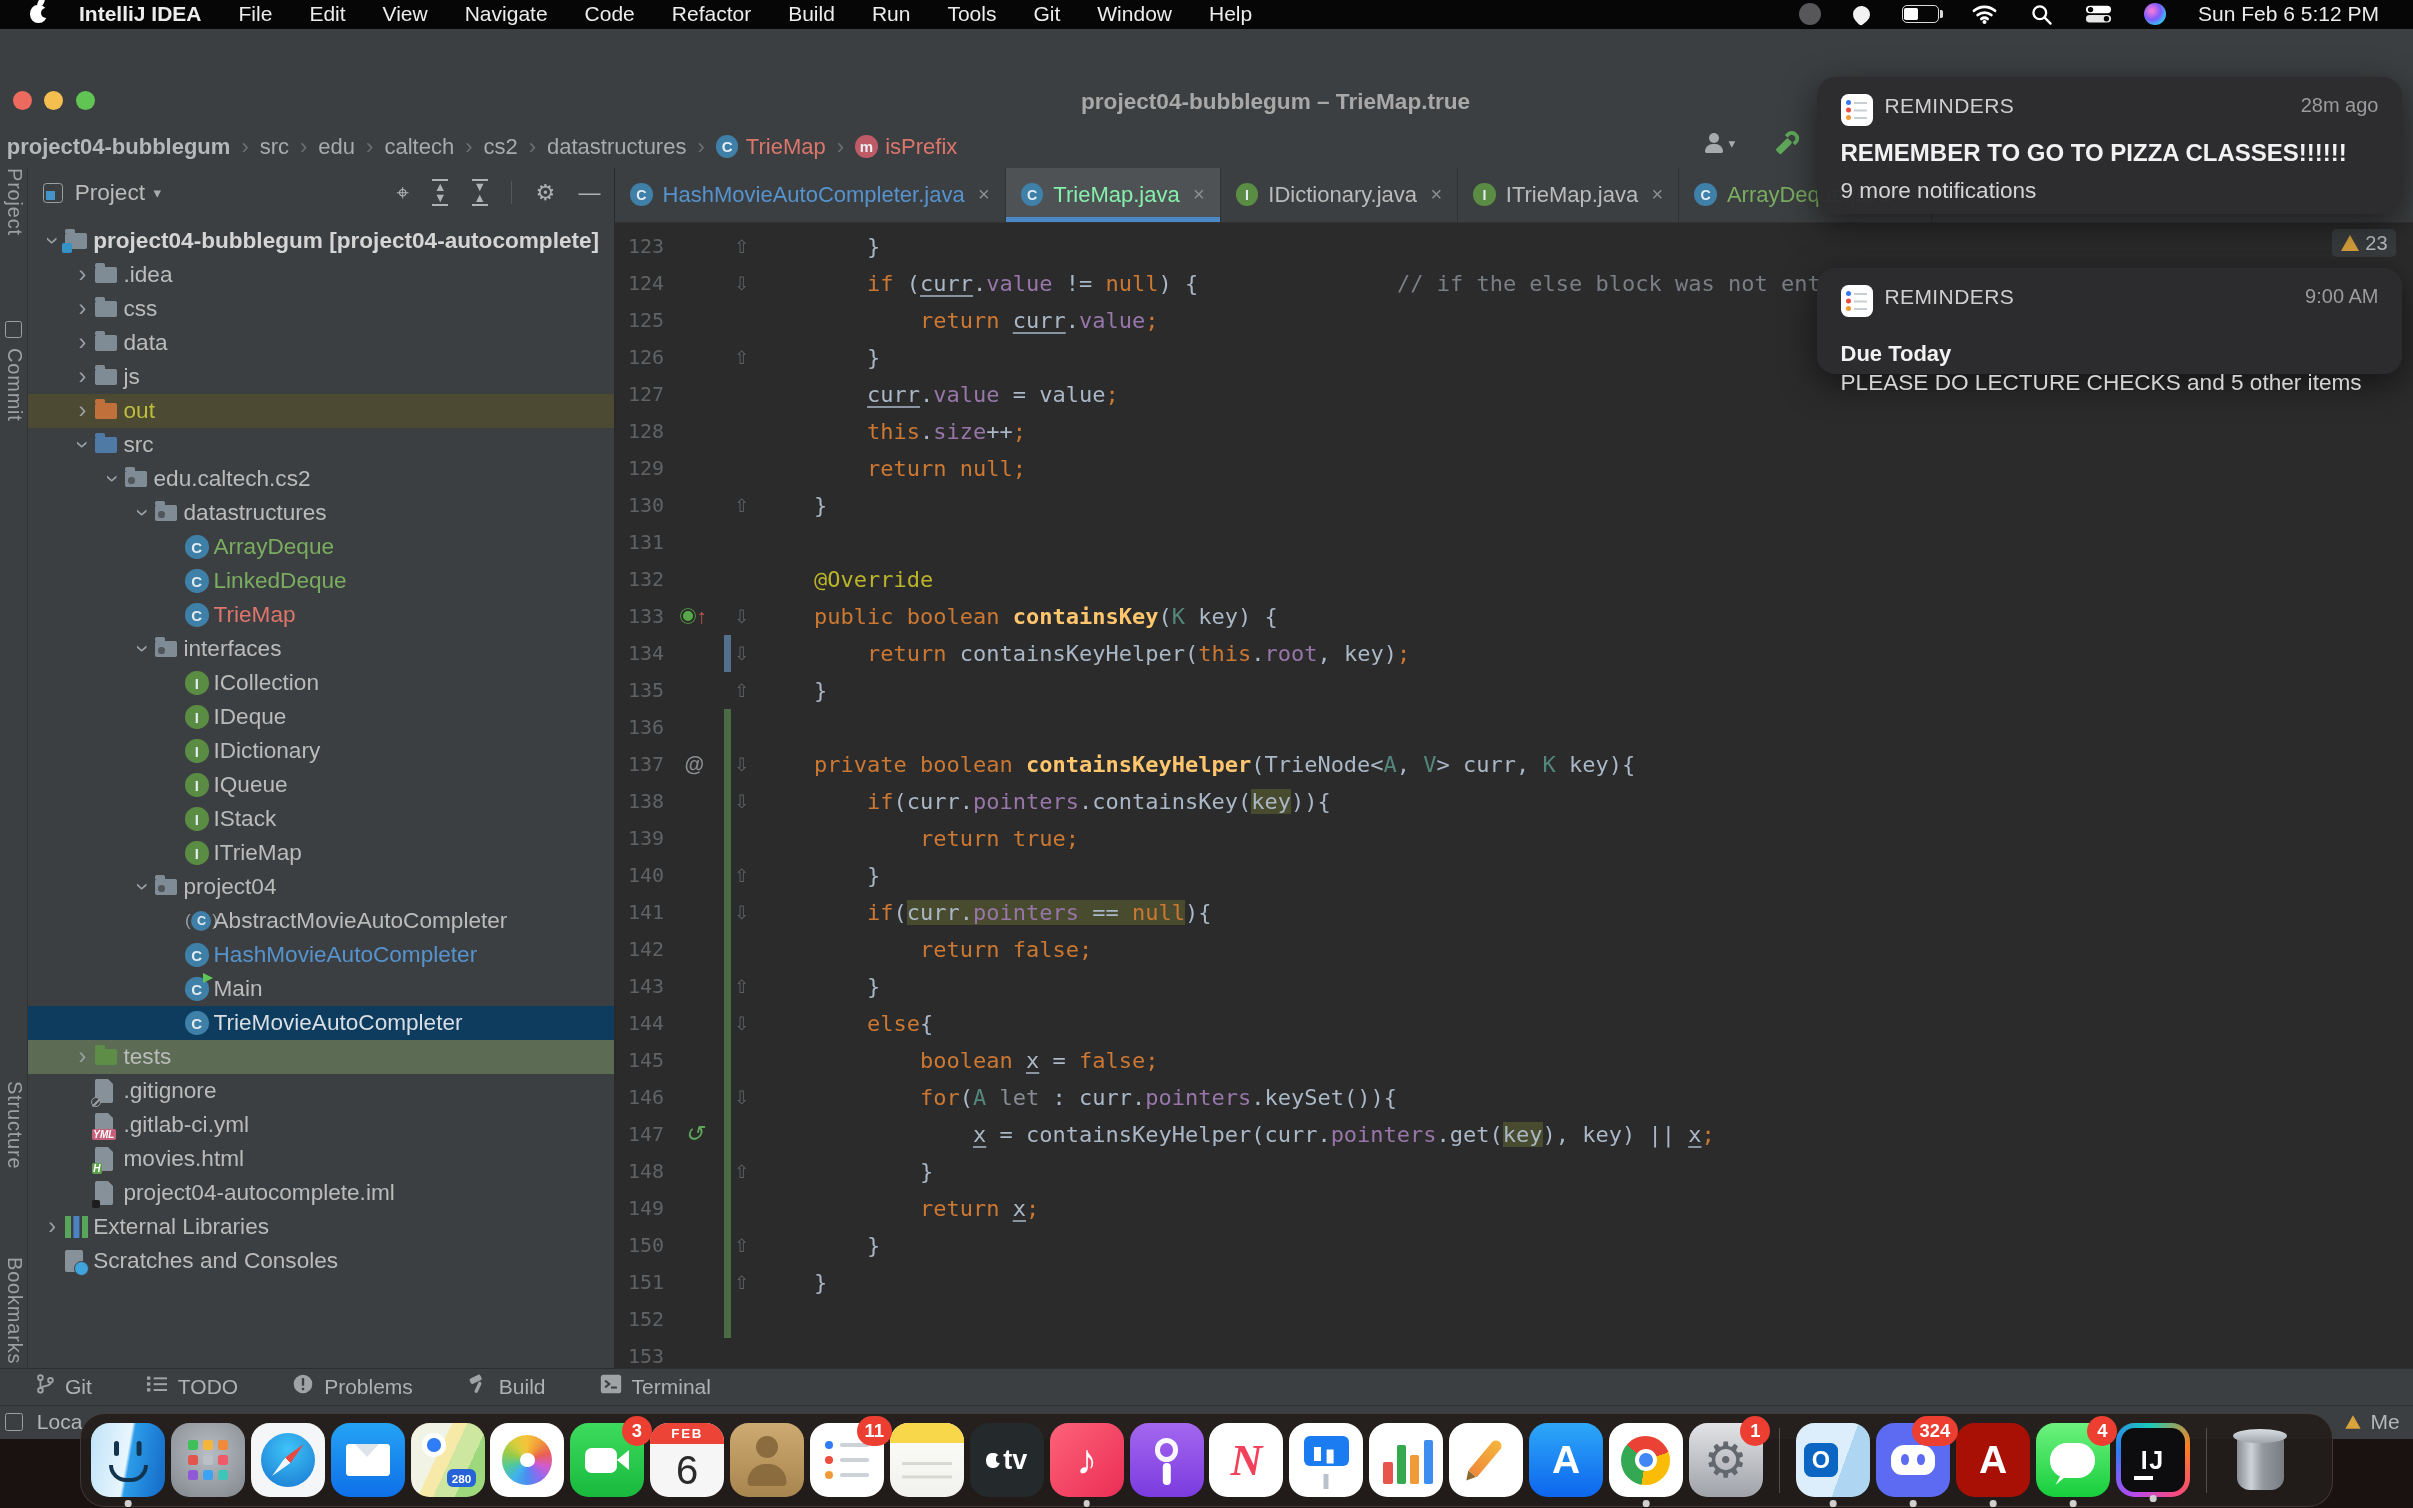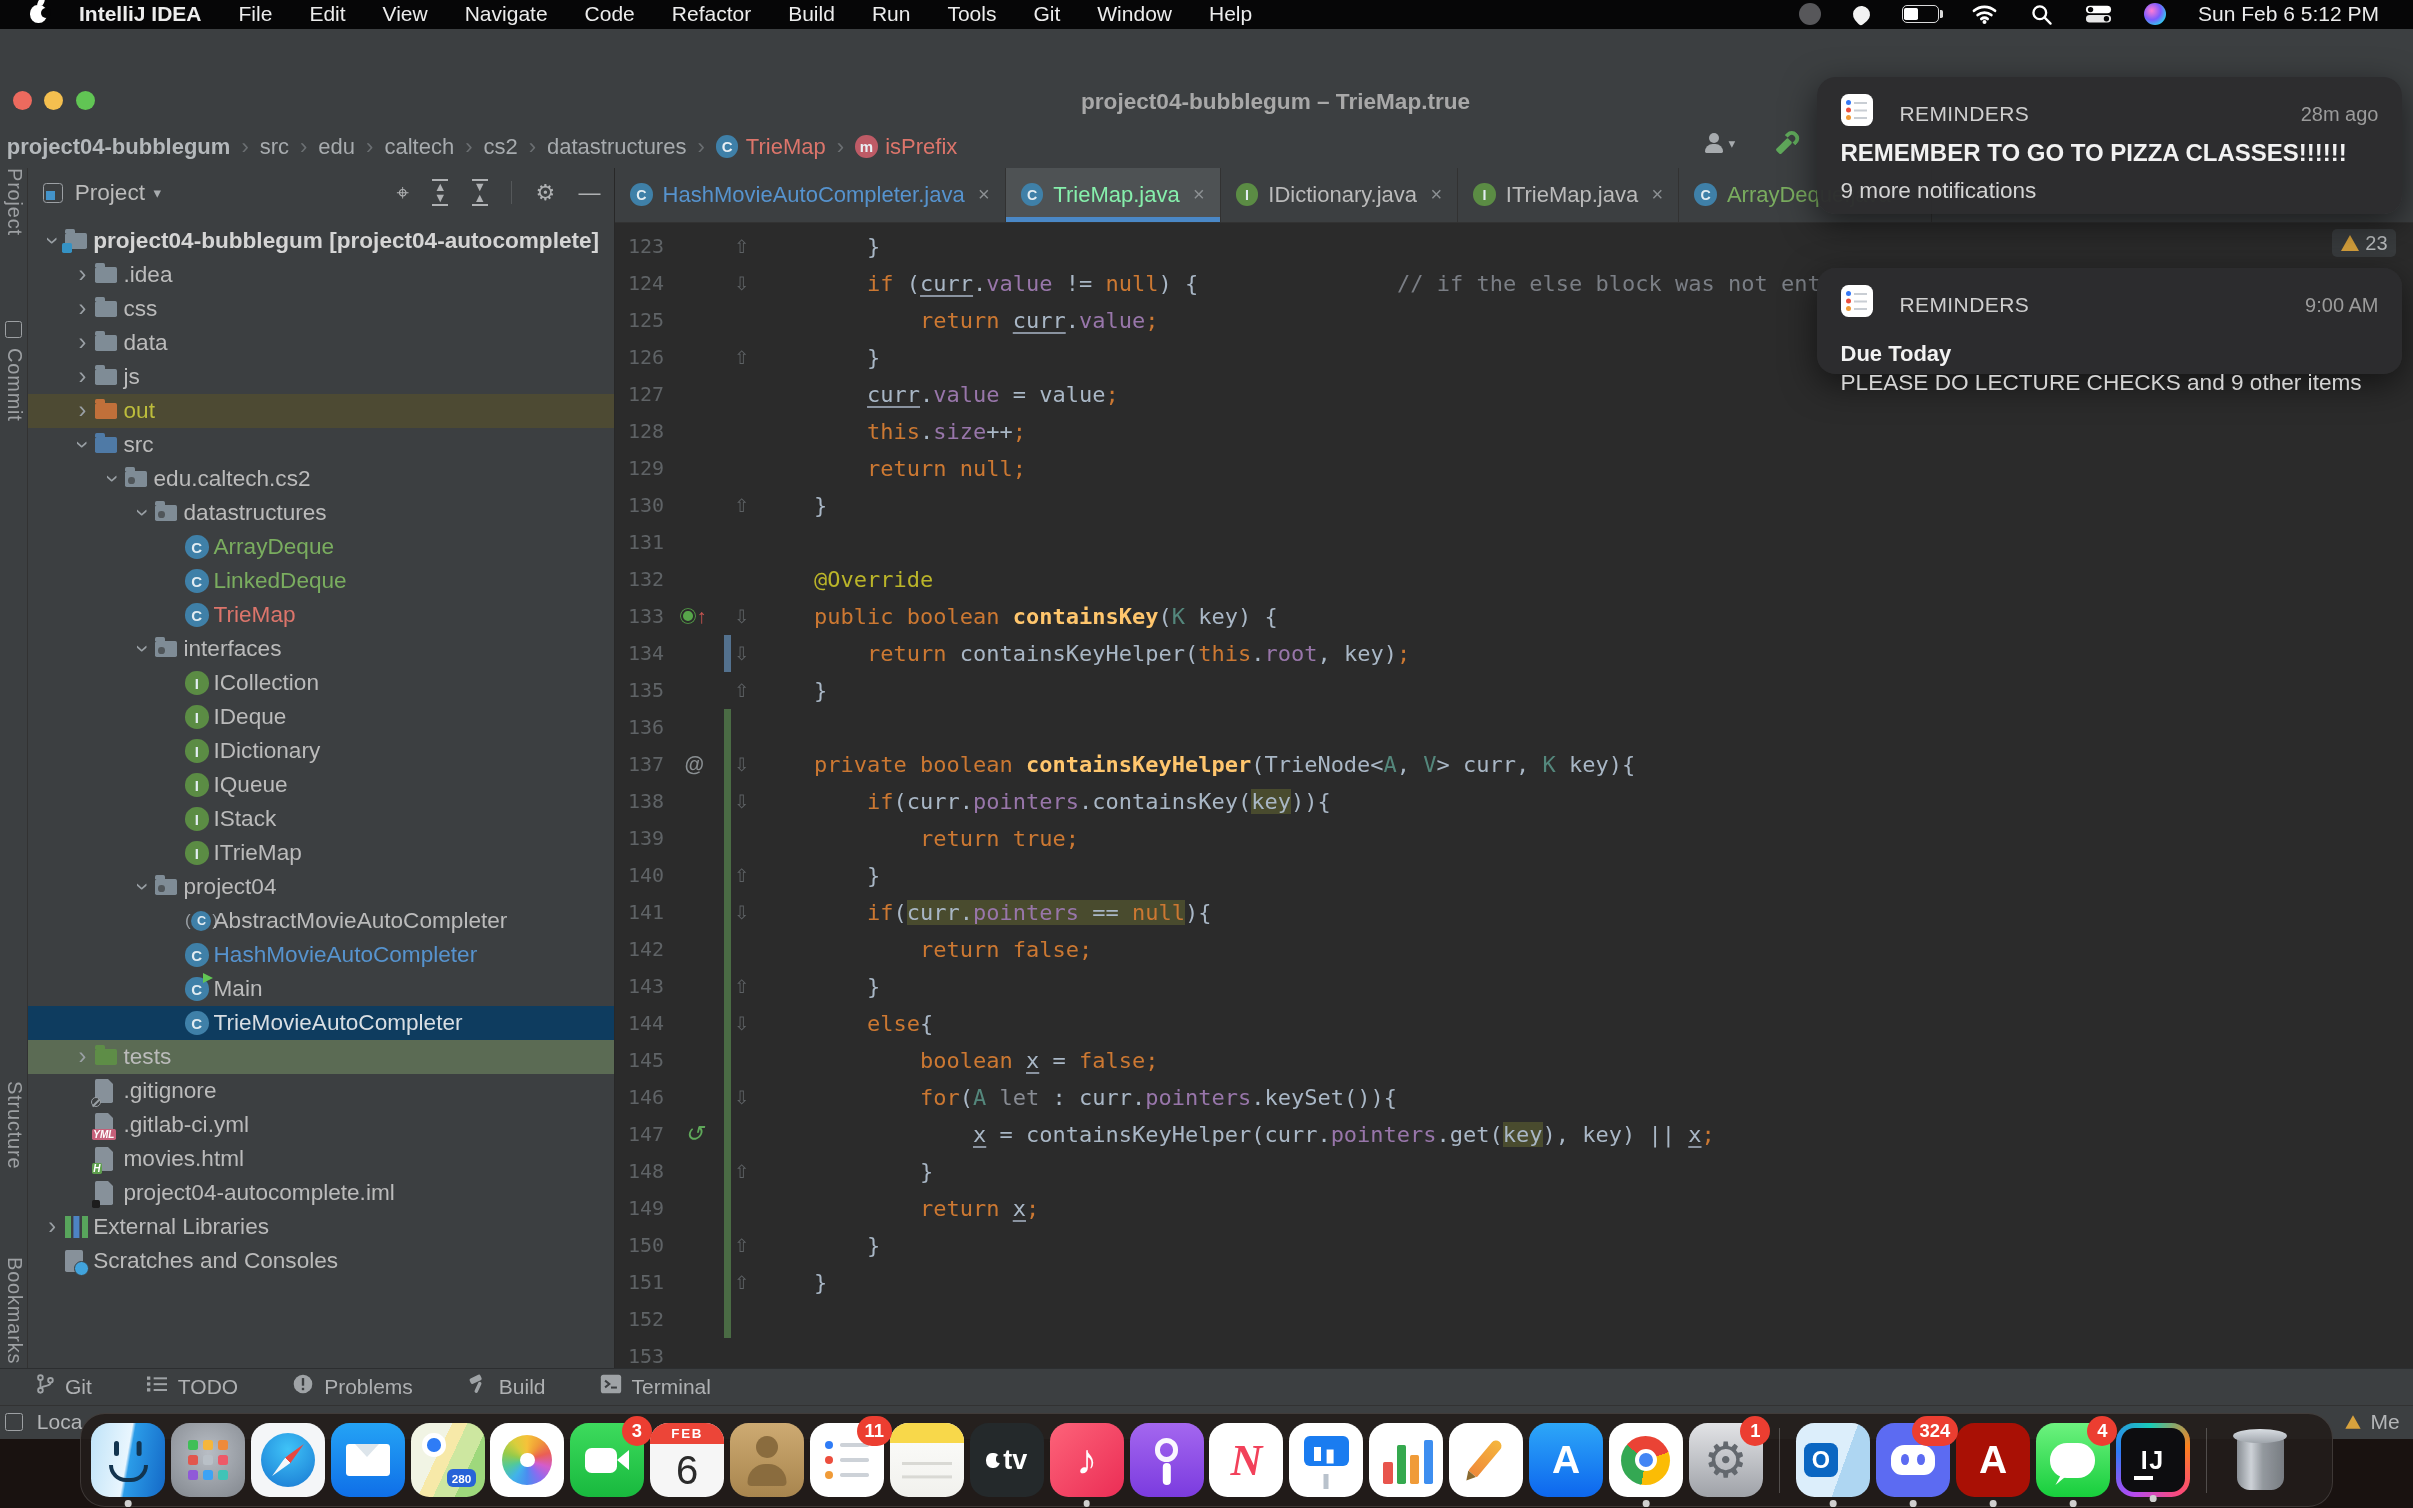--- a/index.html
+++ b/index.html
@@ -125,21 +125,21 @@
      display:flex;align-items:center;font-size:21px;color:#B4B6B8}
   #sb-left{display:flex;align-items:center;gap:13.4px;margin-left:5px}
   .sb-sq{width:18.4px;height:18.4px;border:1.7px solid #9DA0A3;border-radius:2.5px}
   #sb-right{margin-left:auto;margin-right:13.4px;display:flex;align-items:center;gap:8.4px}
   .warn-tri.small{transform:scale(.85)}
   
   .notif{position:absolute;left:1817px;width:585px;background:rgba(44,44,46,.97);border-radius:18.4px;
      box-shadow:0 10px 34px rgba(0,0,0,.55);padding:17px 23.5px;color:#e8e8e8;z-index:60}
   #notif1{top:77px;height:137px}
   #notif2{top:268px;height:106px}
-  .n-head{display:flex;align-items:flex-end;gap:27px}
+  .n-head{display:flex;align-items:flex-start;gap:12px}
   .n-app{font-size:21px;color:#cfcfcf;letter-spacing:0.4px}
   .n-time{margin-left:auto;font-size:20px;color:#9b9b9b}
   .n-title{font-size:24px;font-weight:bold;margin-top:13.4px;color:#f2f2f2;white-space:nowrap}
   .n-body{font-size:22.6px;margin-top:11px;color:#d4d4d4;white-space:nowrap}
   #notif2 .n-title{margin-top:24px;font-size:22px}
   #notif2 .n-body{margin-top:3.4px}
   .rm-icon{width:32px;height:32px;background:#fff;border-radius:7.5px;position:relative;flex:none}
   .rm-icon i{position:absolute;left:5px;top:5.9px;width:5px;height:5px;border-radius:50%;background:#3478F6;box-shadow:0 7.5px 0 #EC4D3D,0 15px 0 #F09B38}
   .rm-icon b{position:absolute;left:13.4px;top:7.5px;width:13.4px;height:2.5px;background:#c9ced4;box-shadow:0 7.5px 0 #c9ced4,0 15px 0 #c9ced4}
   
@@ -963,21 +963,21 @@
 <div class="notif" id="notif2">
   <div class="n-head">
     <span class="rm-icon">
         <i></i>
         <b></b>
       </span>
     <span class="n-app">REMINDERS</span>
     <span class="n-time">9:00 AM</span>
   </div>
   <div class="n-title">Due Today</div>
-  <div class="n-body">PLEASE DO LECTURE CHECKS and 9 other items</div>
+  <div class="n-body">PLEASE DO LECTURE CHECKS and 5 other items</div>
 </div>
 
 <div id="dock">
     <div class="dk dk-finder">
       <span class="fn-eyes"></span>
       <span class="fn-smile"></span>
       <span class="rdot"></span>
     </div>
     <div class="dk dk-launchpad">
       <span class="lp-wrap">

